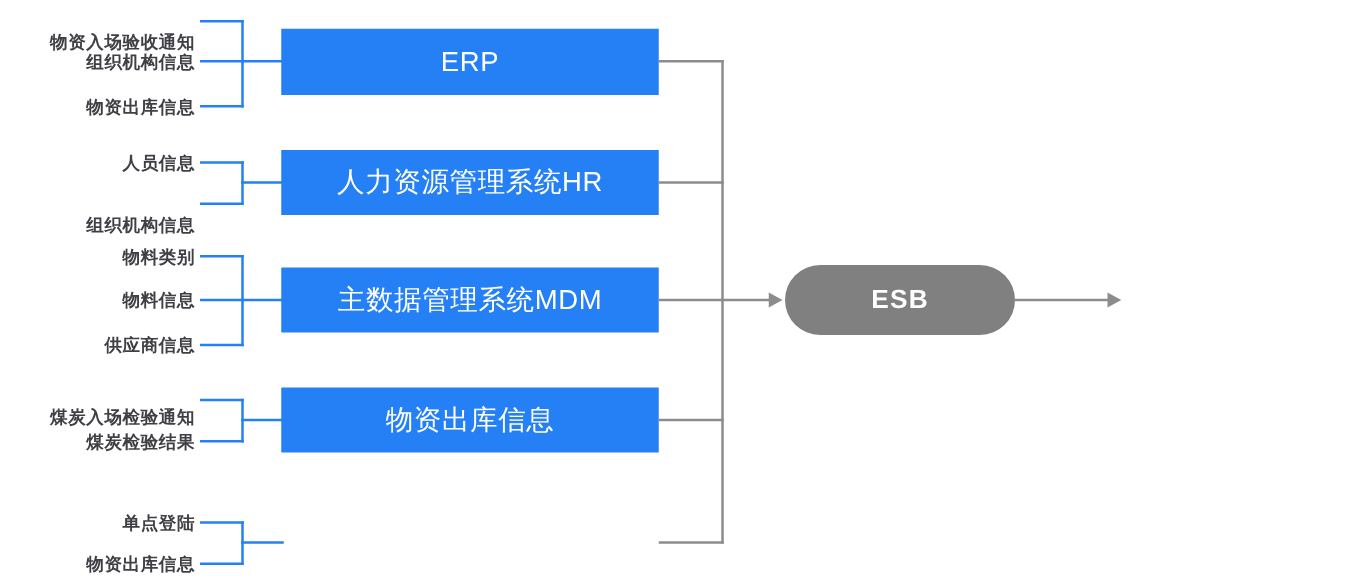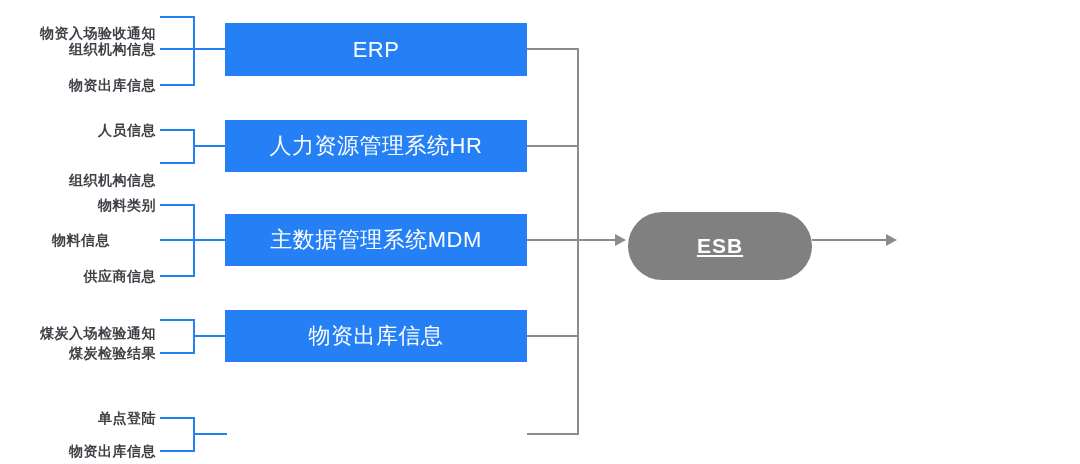--- a/index.html
+++ b/index.html
@@ -102,21 +102,21 @@
 
   <div class="src-label" style="left:6px; width:150px; top:130px;">人员信息</div>
   <div class="src-label" style="left:6px; width:150px; top:180px;">组织机构信息</div>
   <div class="h-line blue-wire" style="left:160px; top:129px; width:35px;"></div>
   <div class="h-line blue-wire" style="left:160px; top:162px; width:35px;"></div>
   <div class="v-line blue-wire" style="left:193px; top:129px; height:35px;"></div>
   <div class="h-line blue-wire" style="left:193px; top:145px; width:34px;"></div>
   <div class="sys-box" style="left:225px; top:120px; width:302px; height:52px;">人力资源管理系统HR</div>
 
   <div class="src-label" style="left:6px; width:150px; top:205px;">物料类别</div>
-  <div class="src-label" style="left:6px; width:150px; top:240px;text-align:center;">物料信息</div>
+  <div class="src-label" style="left:6px; width:150px; top:240px;">物料信息</div>
   <div class="src-label" style="left:6px; width:150px; top:276px;">供应商信息</div>
   <div class="h-line blue-wire" style="left:160px; top:204px; width:35px;"></div>
   <div class="h-line blue-wire" style="left:160px; top:239px; width:35px;"></div>
   <div class="h-line blue-wire" style="left:160px; top:275px; width:35px;"></div>
   <div class="v-line blue-wire" style="left:193px; top:204px; height:73px;"></div>
   <div class="h-line blue-wire" style="left:193px; top:239px; width:34px;"></div>
   <div class="sys-box" style="left:225px; top:214px; width:302px; height:52px;">主数据管理系统MDM</div>
 
   <div class="src-label" style="left:6px; width:150px; top:320px;margin-top:13px;">煤炭入场检验通知</div>
   <div class="src-label" style="left:6px; width:150px; top:353px;">煤炭检验结果</div>
@@ -136,19 +136,19 @@
   <div class="h-line gray-wire" style="left:527px; top:48px; width:52px;"></div>
   <div class="h-line gray-wire" style="left:527px; top:145px; width:52px;"></div>
   <div class="h-line gray-wire" style="left:527px; top:239px; width:52px;"></div>
   <div class="h-line gray-wire" style="left:527px; top:335px; width:52px;"></div>
   <div class="h-line gray-wire" style="left:527px; top:433px; width:52px;"></div>
   <div class="v-line gray-wire" style="left:577px; top:48px; height:387px;"></div>
 
   <div class="h-line gray-wire" style="left:577px; top:239px; width:42px;"></div>
   <div class="arrow-head" style="left:615px; top:234px;"></div>
 
-  <div class="pill esb" style="left:628px; top:212px; width:184px; height:68px;text-decoration:underline;">ESB</div>
+  <div class="pill esb" style="left:628px; top:212px; width:184px; height:56px;">ESB</div>
 
   <div class="h-line gray-wire" style="left:812px; top:239px; width:78px;"></div>
   <div class="arrow-head" style="left:886px; top:234px;"></div>
 
 
 </div>
 
 </body></html>

